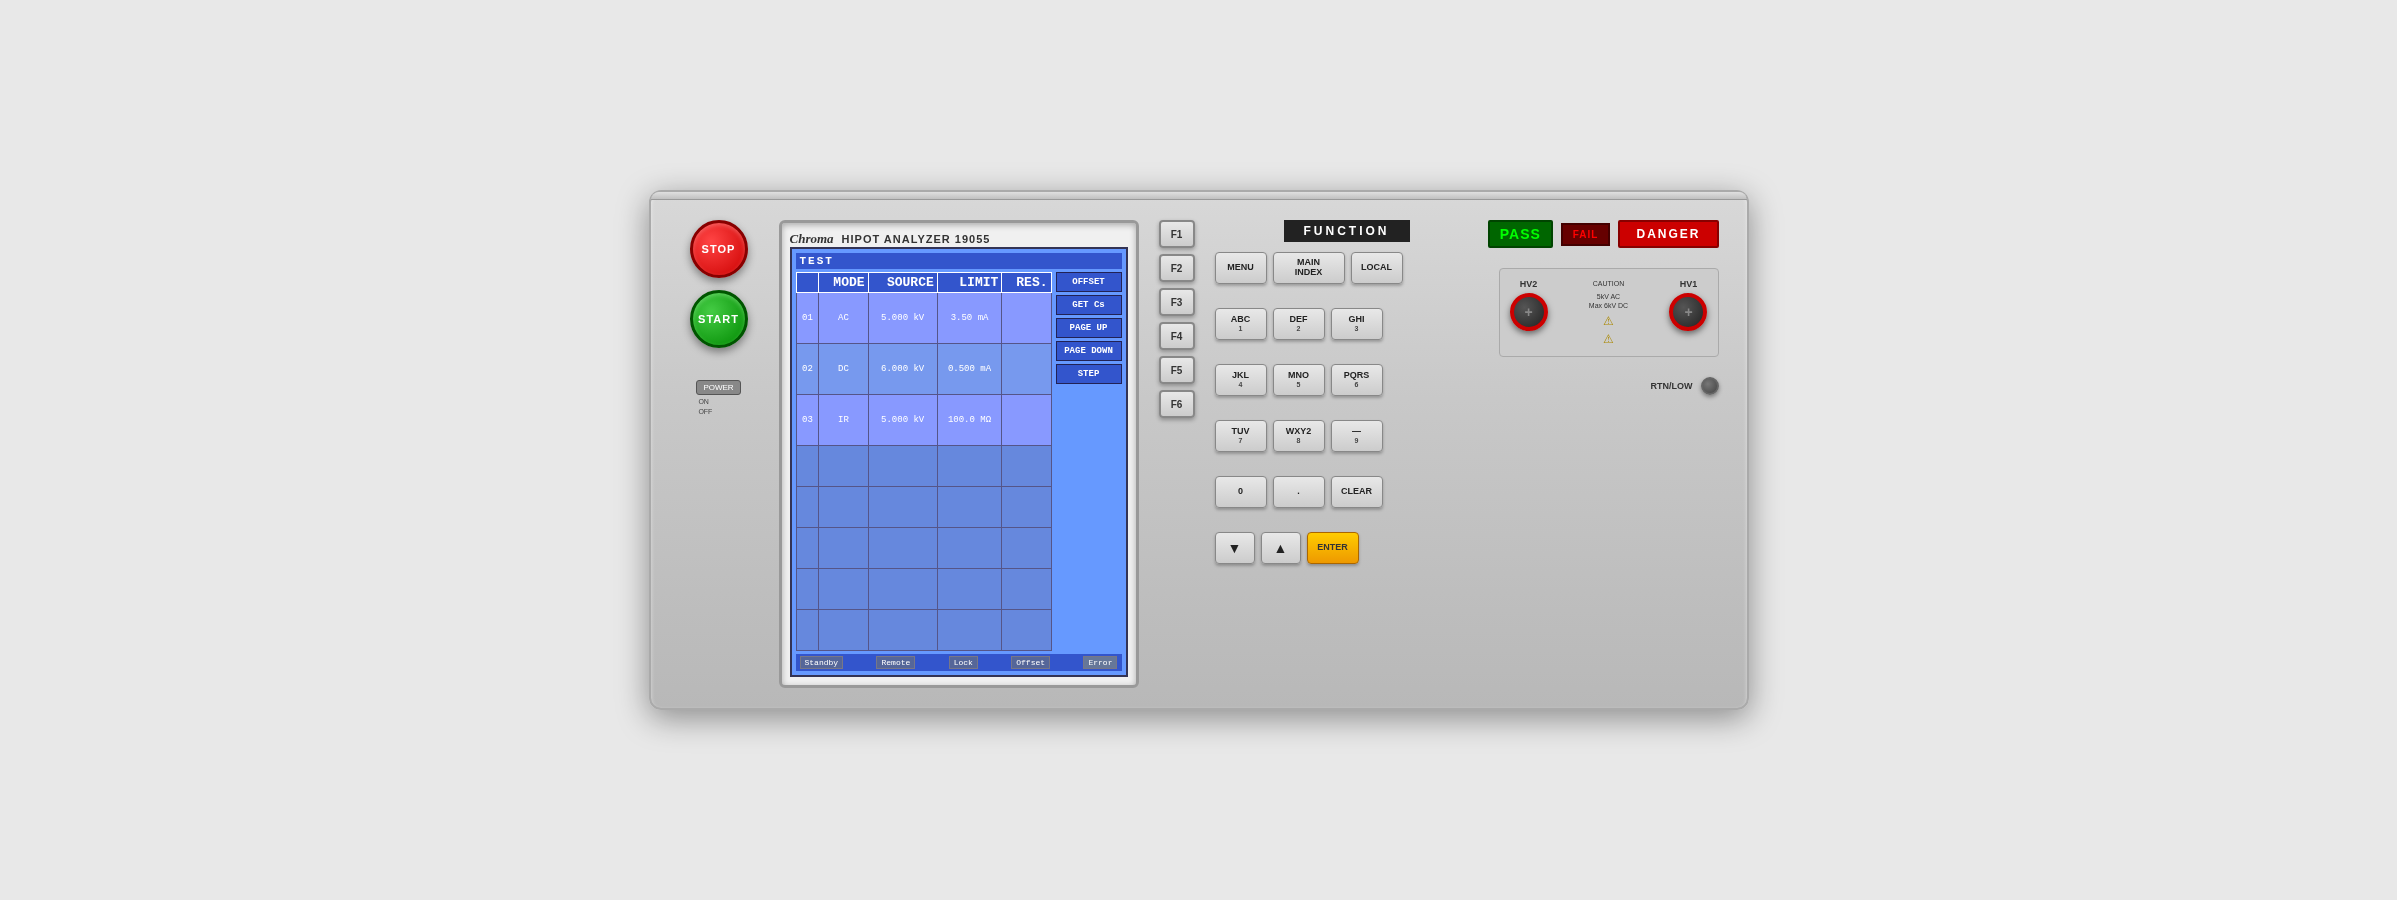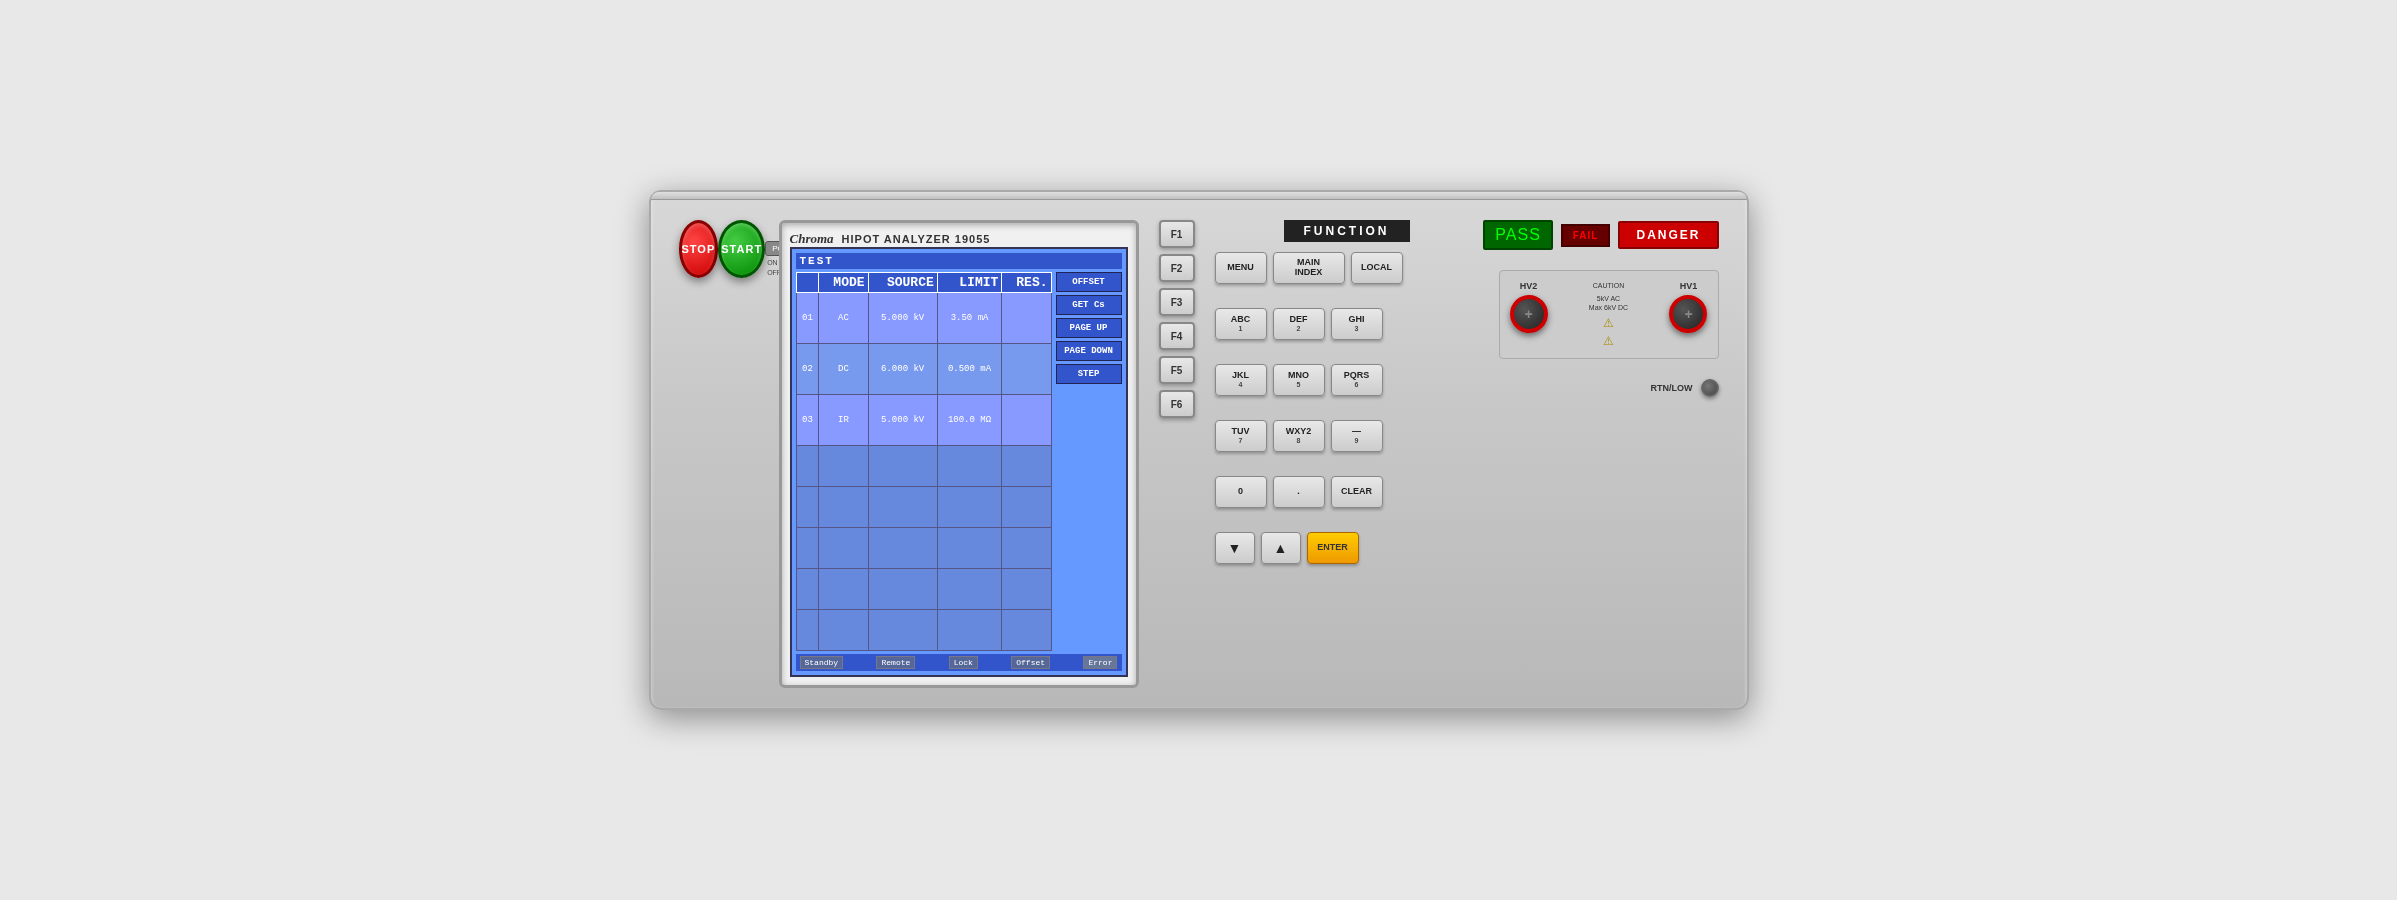--- a/index.html
+++ b/index.html
@@ -32,22 +32,23 @@
 
     .main-row {
       display: flex;
       align-items: flex-start;
       gap: 20px;
     }
 
     
     .left-section {
       display: flex;
-      flex-direction: row;
-      align-items: center;
+      flex-direction: column;
+      align-items: center;
+      gap: 12px;
       width: 80px;
     }
 
     .stop-btn {
       width: 58px;
       height: 58px;
       border-radius: 50%;
       background: radial-gradient(circle at 35% 35%, #ff4444, #cc0000);
       border: 3px solid #880000;
       box-shadow: 0 4px 8px rgba(0,0,0,0.4), inset 0 2px 4px rgba(255,180,180,0.4);
@@ -326,22 +327,22 @@
       display: flex;
       gap: 8px;
       align-items: center;
       justify-content: flex-end;
     }
 
     .pass-indicator {
       background: #006600;
       border: 2px solid #004400;
       color: #00ff00;
-      font-size: 16px;
-      font-weight: normal;
+      font-size: 14px;
+      font-weight: bold;
       padding: 4px 10px;
       letter-spacing: 1px;
       border-radius: 2px;
     }
 
     .fail-indicator {
       background: #660000;
       border: 2px solid #440000;
       color: #ff0000;
       font-size: 10px;

